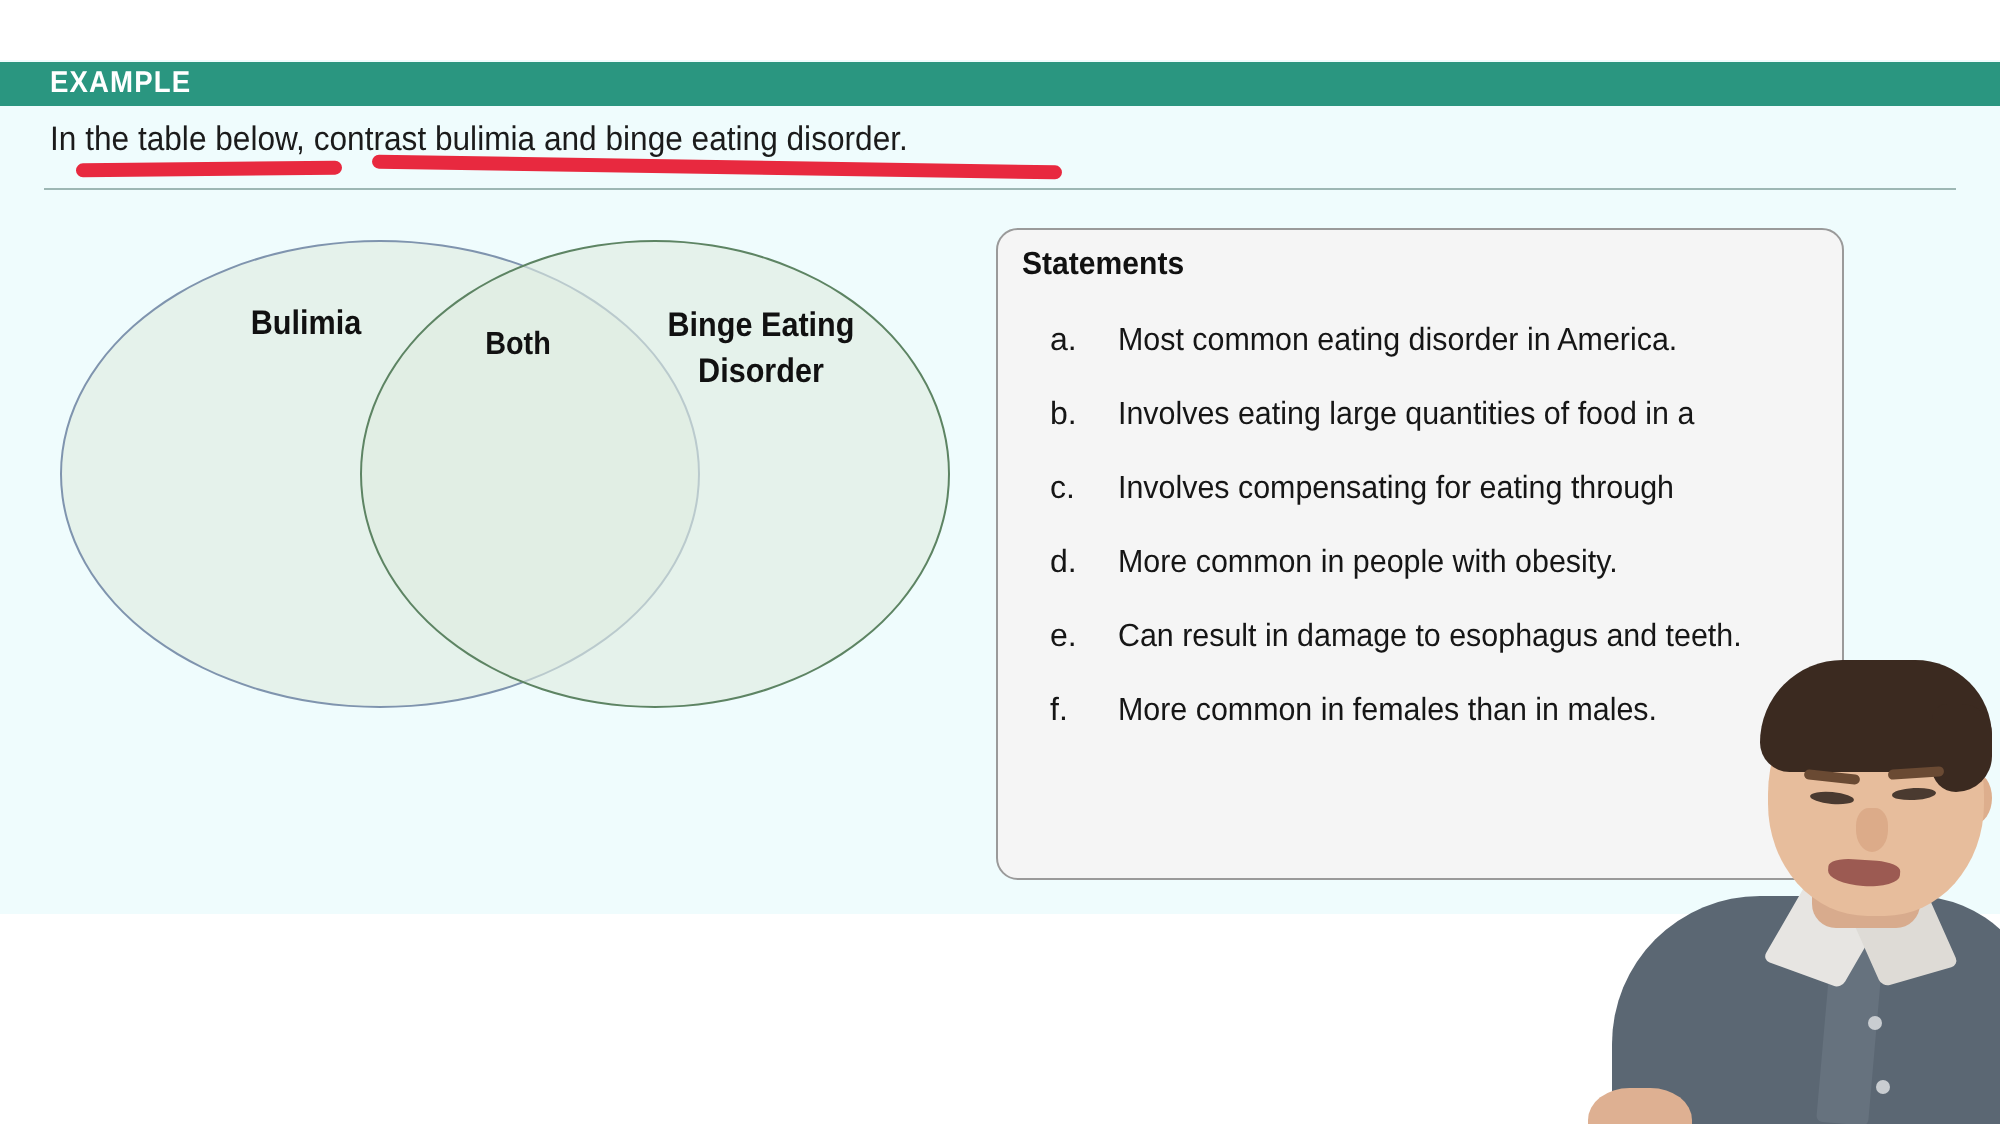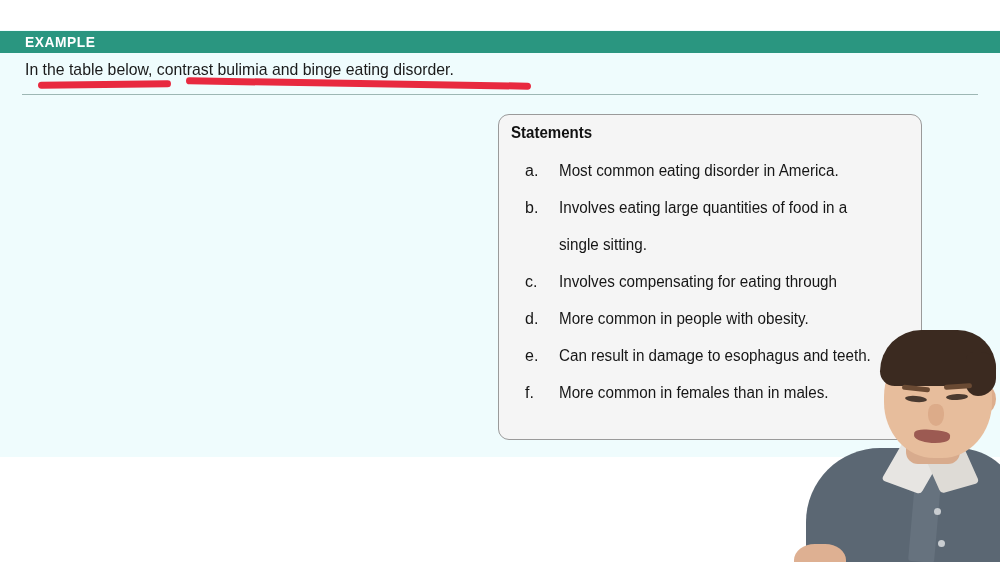--- a/index.html
+++ b/index.html
@@ -391,35 +391,38 @@
       <div id="example-banner-label">EXAMPLE</div>
     </div>
 
     <div id="prompt-text">In the table below, contrast bulimia and binge eating disorder.</div>
 
     <div class="red-underline" id="red-underline-1"></div>
     <div class="red-underline" id="red-underline-2"></div>
 
     <div id="hr-divider"></div>
 
+    <div id="venn">
+      <div class="venn-ellipse" id="venn-circle-left"></div>
+      <div class="venn-ellipse" id="venn-circle-right"></div>
+      <div class="venn-label" id="venn-label-left">Bulimia</div>
+      <div class="venn-label" id="venn-label-both">Both</div>
+      <div class="venn-label" id="venn-label-right">Binge Eating Disorder</div>
+    </div>
 
     <div id="statements-panel">
       <div id="statements-title">Statements</div>
       <div id="statements-list">
         <div class="statement-row">
           <span class="statement-marker">a.</span>
           <span class="statement-text">Most common eating disorder in America.</span>
         </div>
         <div class="statement-row">
           <span class="statement-marker">b.</span>
           <span class="statement-text">Involves eating large quantities of food in a</span>
-        </div>
-        <div class="statement-row">
-          <span class="statement-marker"></span>
-          <span class="statement-text">single sitting.</span>
         </div>
         <div class="statement-row">
           <span class="statement-marker">c.</span>
           <span class="statement-text">Involves compensating for eating through</span>
         </div>
         <div class="statement-row">
           <span class="statement-marker">d.</span>
           <span class="statement-text">More common in people with obesity.</span>
         </div>
         <div class="statement-row">

